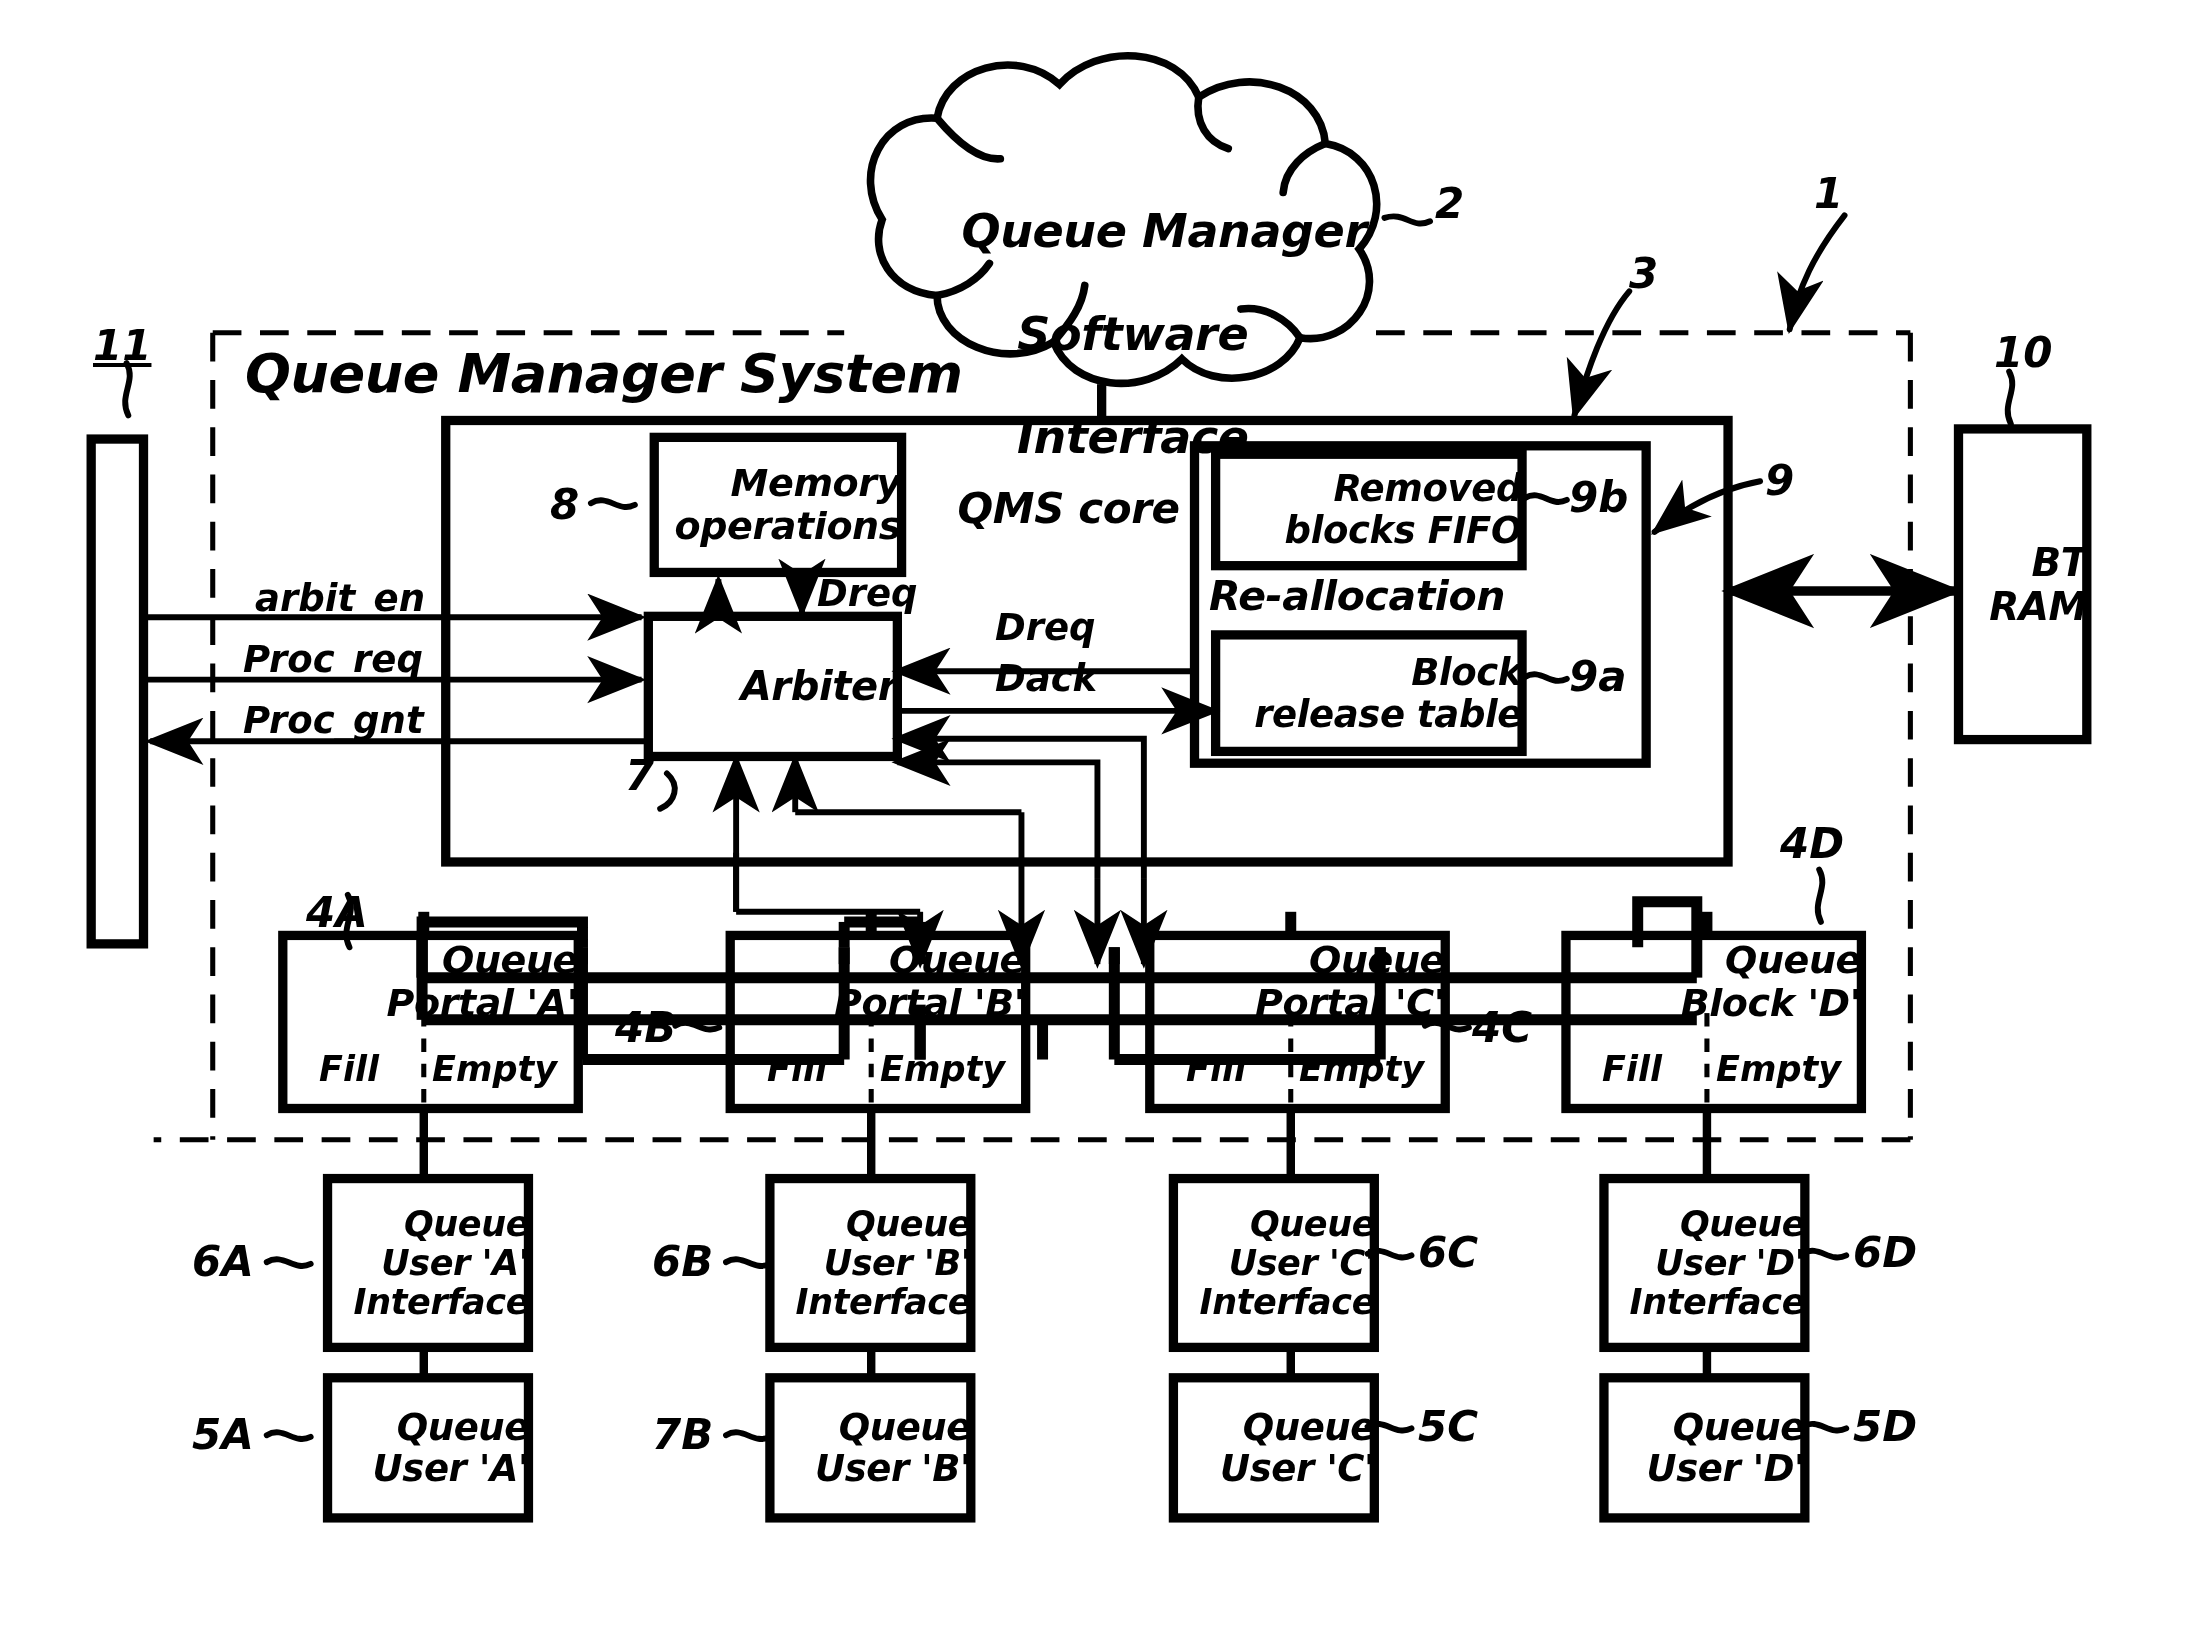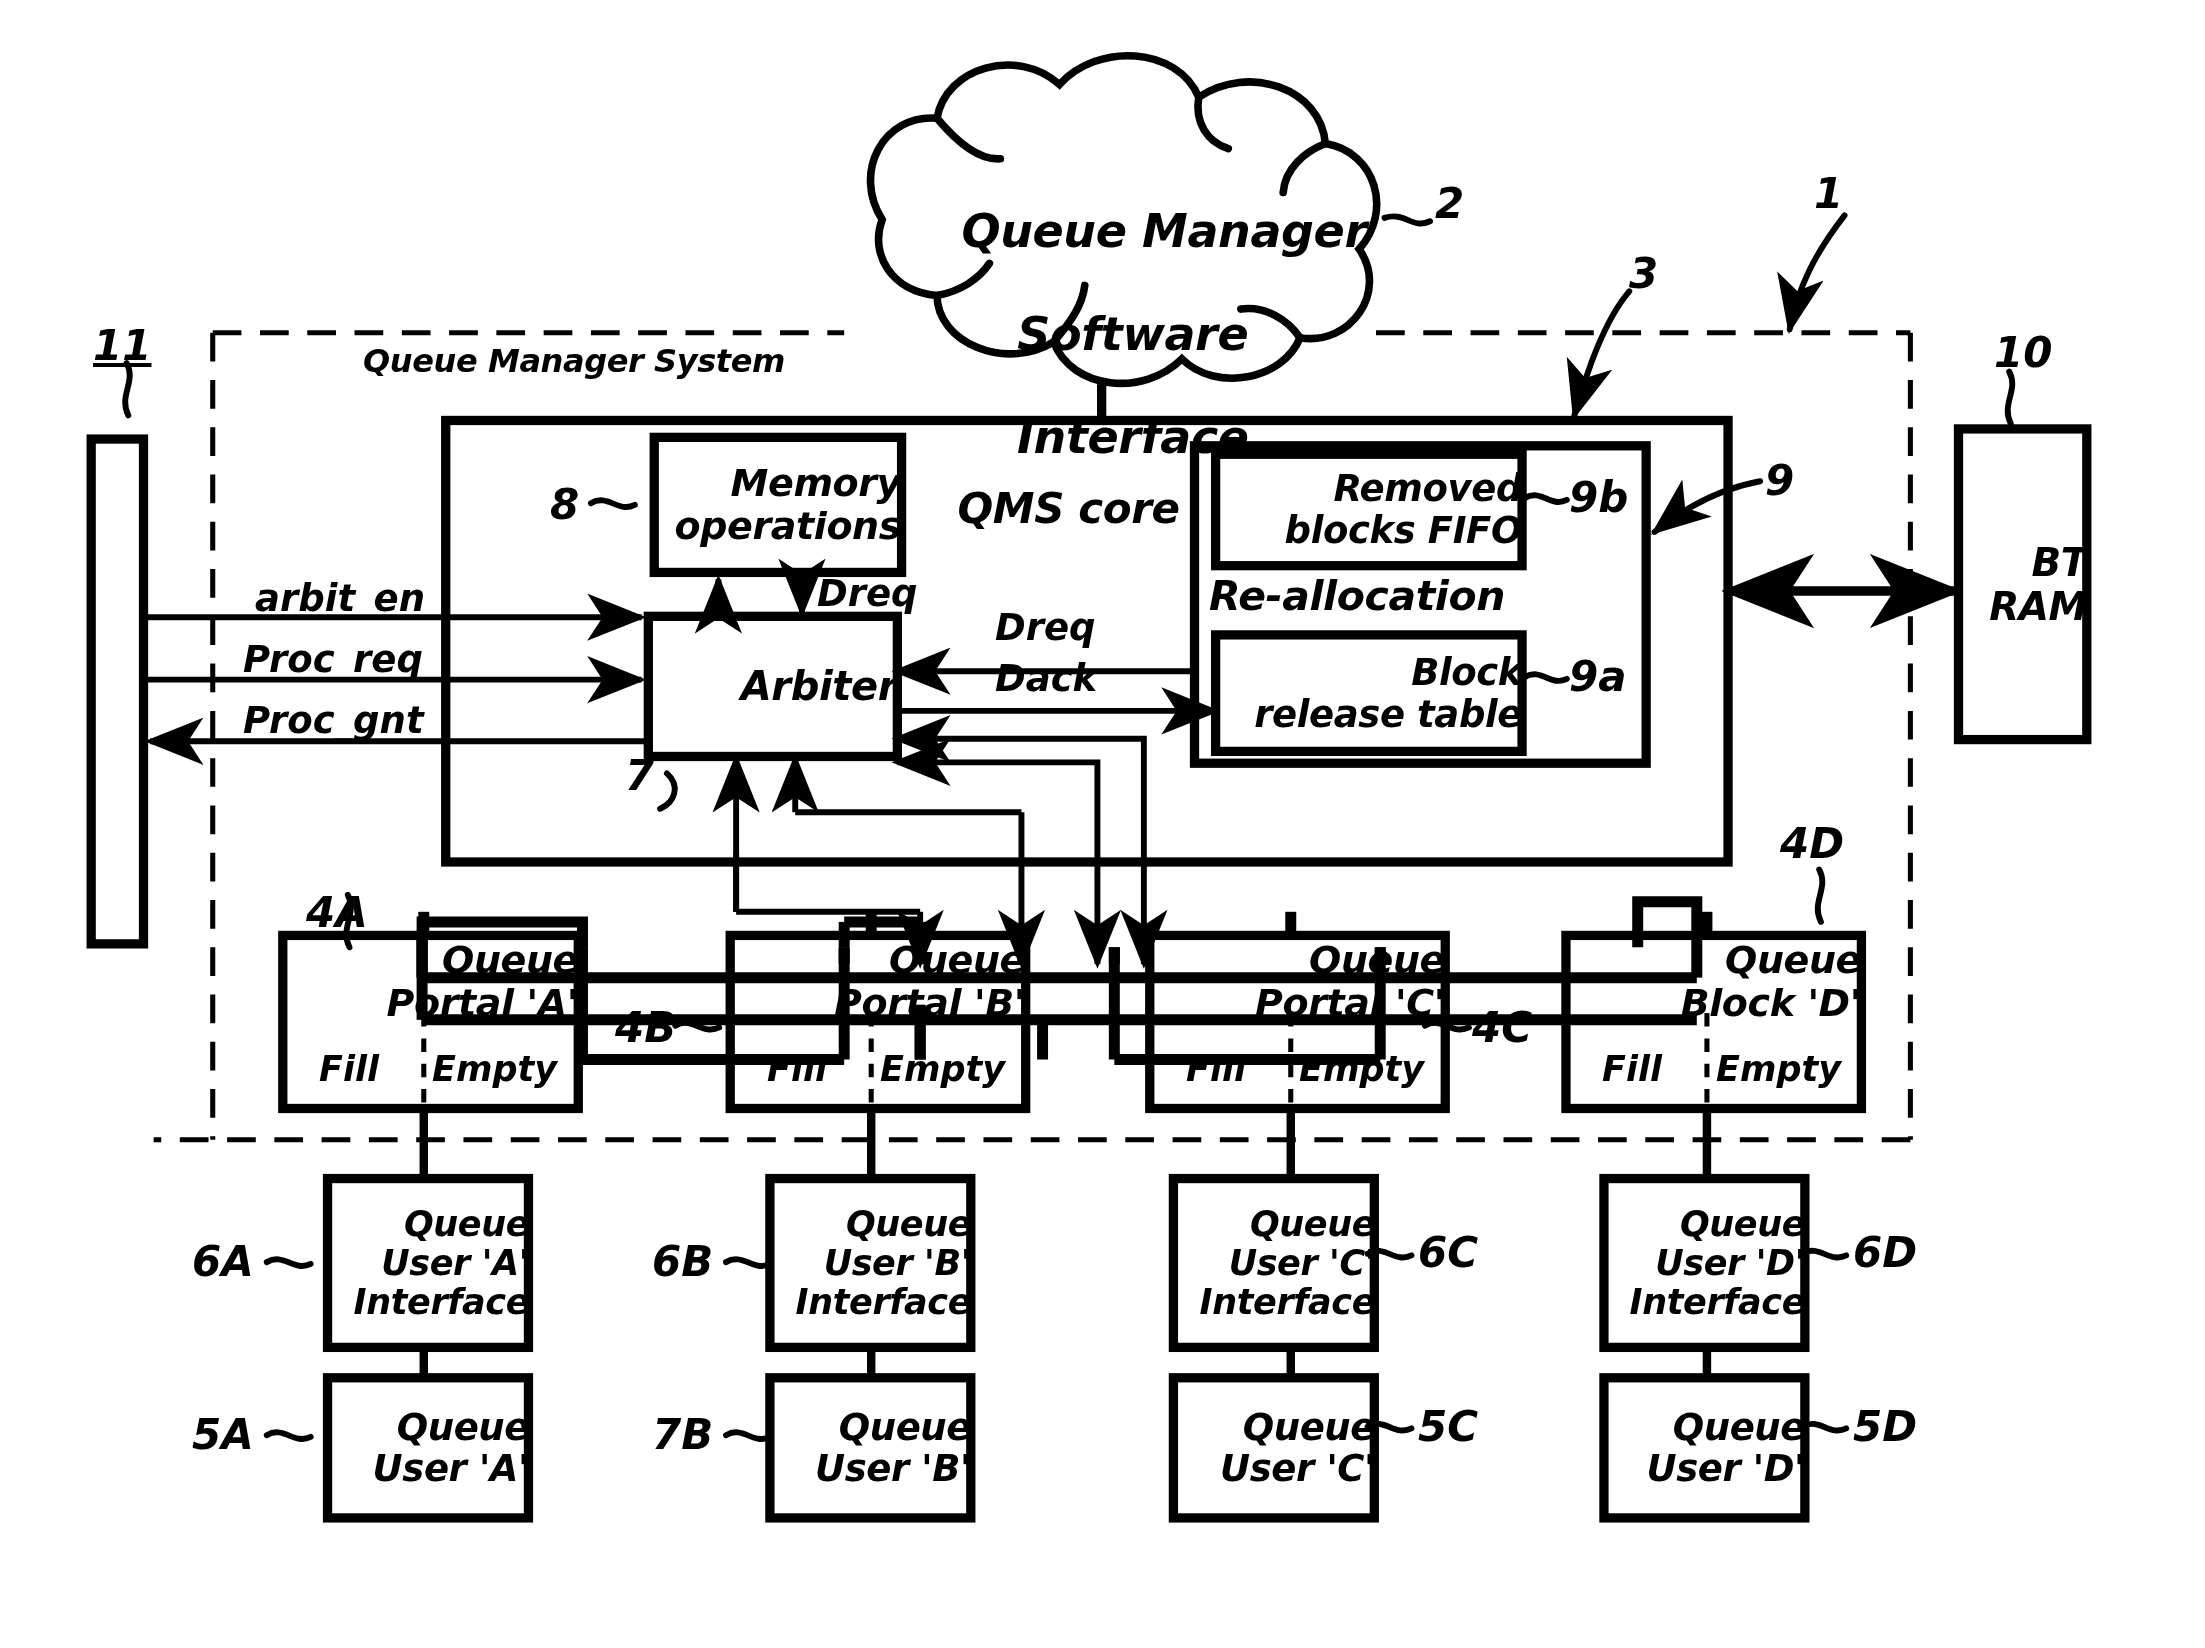--- a/index.html
+++ b/index.html
@@ -310,21 +310,21 @@
     <path d="M2050,700 L2316,700" fill="none" stroke="#000" stroke-width="11" marker-start="url(#ahb)" marker-end="url(#ah)"></path>
 
   </svg>
 
   <div class="lbl" style="left:899px; top:154px; width:405px; font-size:46px;">
     <span>Queue Manager</span><br>
     <span>Software</span><br>
     <span>Interface</span>
   </div>
 
-  <div class="lbl" style="left:245px; top:344px; width:540px; font-size:32px; text-align:right;">Queue Manager System</div>
+  <div class="lbl" style="left:245px; top:344px; width:540px; font-size:54px; text-align:center;">Queue Manager System</div>
 
   <div class="lbl" style="left:946px; top:485px; width:245px; font-size:42px;">QMS core</div>
 
   <div class="lbl" style="left:1209px; top:574px; width:321px; font-size:41px; text-align:left;">Re-allocation</div>
 
   <div class="lbl boxtext" style="left:654px; top:437px; width:247px; height:135px; font-size:38px;">
     <span>Memory</span>
     <span>operations</span>
   </div>
 

